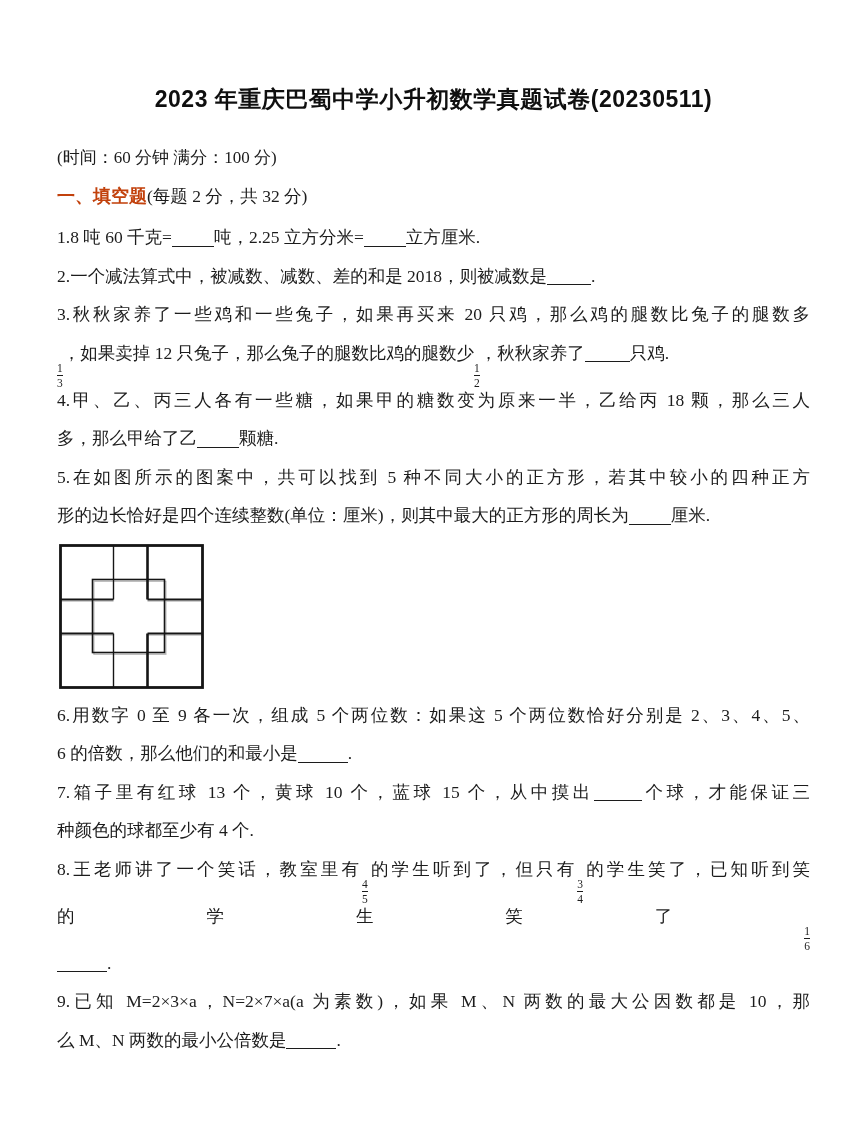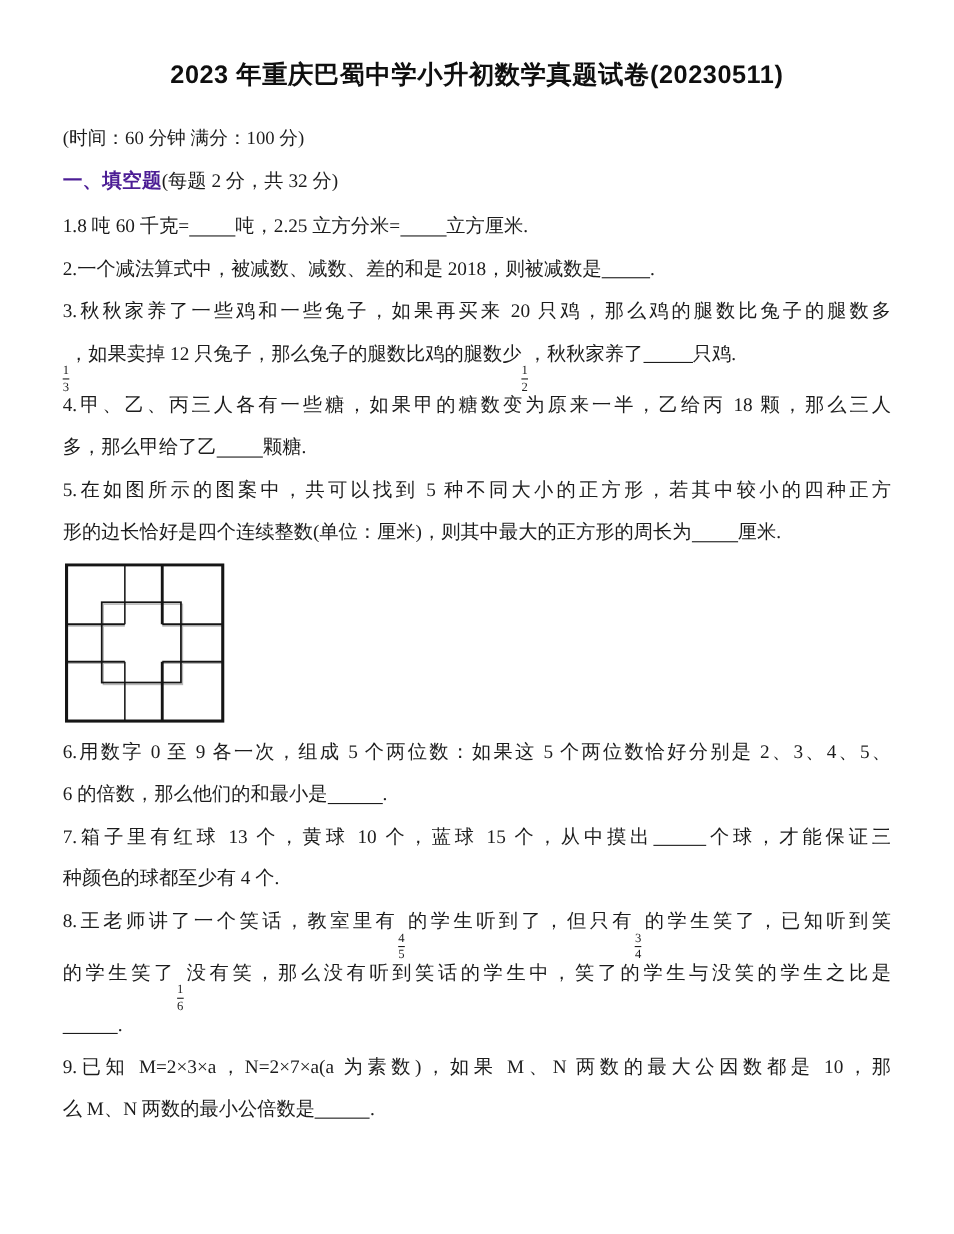--- a/index.html
+++ b/index.html
@@ -1,24 +1,24 @@
 <!DOCTYPE html>
 <html><head>
 <meta charset="utf-8">
 <style>
   html,body{margin:0;padding:0;background:#ffffff;}
   body{width:867px;height:1122px;overflow:hidden;
        font-family:"Liberation Serif","DejaVu Serif",serif;color:#1c1c1c;}
   .page{box-sizing:border-box;width:867px;height:1122px;padding:0 57px;background:#fff;}
-  .title{padding-top:52px;text-align:center;
+  .title{padding-top:84px;text-align:center;
          font-family:"Liberation Sans","DejaVu Sans",sans-serif;
          font-weight:700;font-size:23px;line-height:30px;color:#0f0f0f;letter-spacing:0.5px;}
   .subtitle{margin-top:33px;text-align:left;font-size:17px;line-height:22px;}
   .section{margin-top:15px;font-size:18px;line-height:24px;}
-  .sec-label{font-weight:700;font-family:"Liberation Sans","DejaVu Sans",sans-serif;color:#4c1d95;}
+  .sec-label{font-weight:700;font-family:"Liberation Sans","DejaVu Sans",sans-serif;color:#c2410c;}
   .sec-note{font-size:17.5px;text-align:right;}
   .content{margin-top:10px;font-family:Liberation Serif, serif;}
   .line{height:38.5px;line-height:38.5px;font-size:17.5px;white-space:nowrap;}
   .line.justify{text-align:justify;text-align-last:justify;text-justify:inter-ideograph;}
   .line.tall{height:47px;}
   .blank{display:inline-block;border-bottom:1.5px solid #1c1c1c;height:1.05em;vertical-align:-0.22em;}
   .frac{display:inline-flex;flex-direction:column;align-items:center;line-height:1;
         font-size:11.5px;vertical-align:-13px;text-align:center;}
   .frac .den{border-top:1.2px solid #1c1c1c;padding-top:1.5px;margin-top:1px;}
   .figure-line{height:152px;padding-top:9px;line-height:0;}
@@ -74,18 +74,18 @@
       <div class="line tall justify"><span>8.王老师讲了一个笑话，教室里有</span><span class="frac">
           <span class="num">4</span>
           <span class="den">5</span>
         </span><span>的学生听到了，但只有</span><span class="frac">
           <span class="num">3</span>
           <span class="den">4</span>
         </span><span>的学生笑了，已知听到笑</span></div>
       <div class="line tall justify"><span>的学生笑了</span><span class="frac">
           <span class="num">1</span>
           <span class="den">6</span>
-        </span><span>没有笑，那么没有听到笑话的学生中，笑了的学生与没笑的学生之比是</span></div>
+        </span></div>
       <div class="line"><span class="blank" style="width: 50px;"></span><span>.</span></div>
       <div class="line justify"><span>9.已知 M=2×3×a，N=2×7×a(a 为素数)，如果 M、N 两数的最大公因数都是 10，那</span></div>
       <div class="line"><span>么 M、N 两数的最小公倍数是</span><span class="blank" style="width: 50px;"></span><span>.</span></div>
     </div>
 </div>
 
 </body></html>

